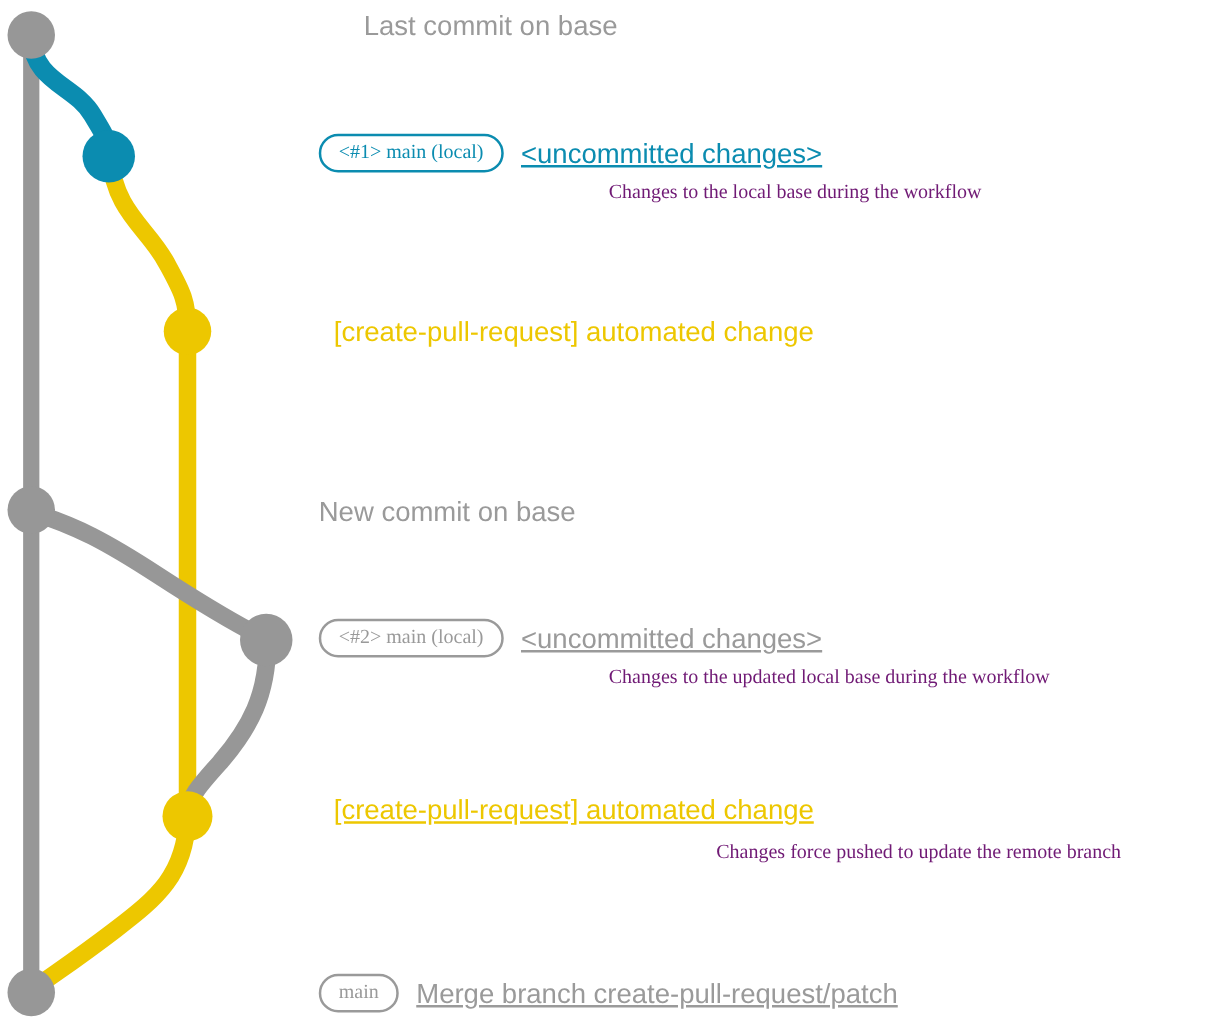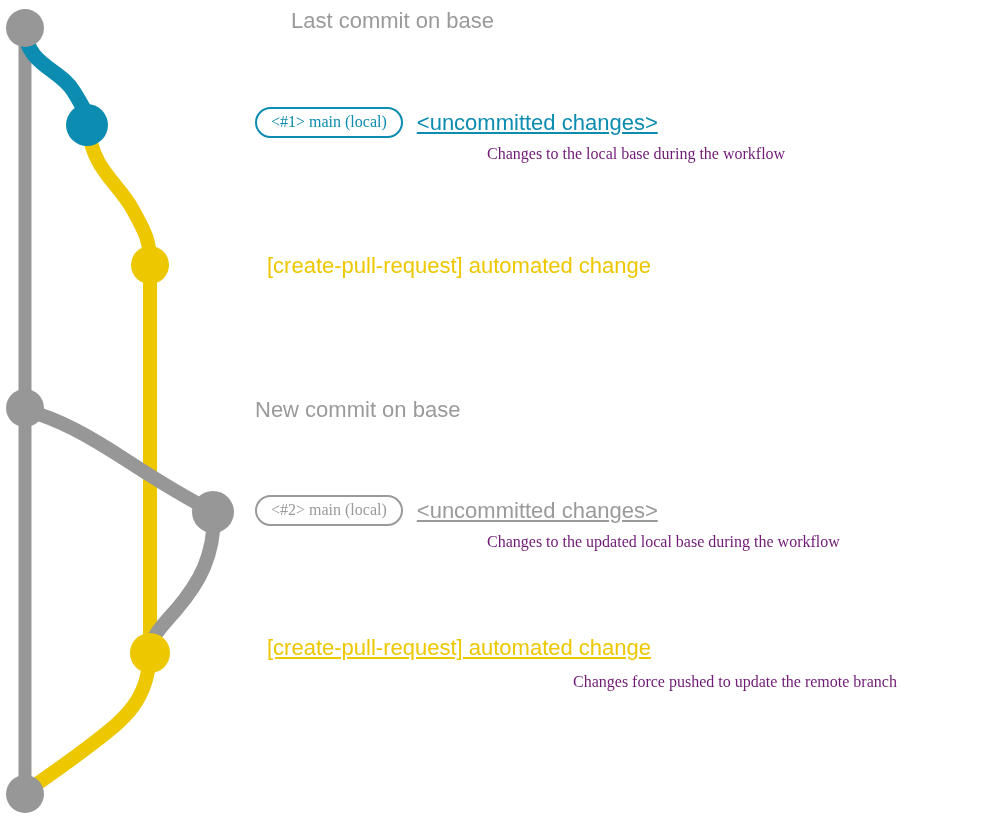--- a/index.html
+++ b/index.html
@@ -118,14 +118,18 @@
     <span class="badge c-gray">&lt;#2&gt; main (local)</span>
     <span class="commit-msg c-gray">&lt;uncommitted changes&gt;</span>
   </div>
   <div class="subtext" style="left:487px; top:533px;text-align:center;">Changes to the updated local base during the workflow</div>
 
   <div class="row" style="left:255px; top:635px;">
     <span class="commit-msg c-yellow">[create-pull-request] automated change</span>
   </div>
   <div class="subtext" style="left:573px; top:673px;">Changes force pushed to update the remote branch</div>
 
+  <div class="row" style="left:255px; top:779px;">
+    <span class="badge c-gray">main</span>
+    <span class="commit-msg c-gray">Merge branch create-pull-request/patch</span>
+  </div>
 
 </div>
 
 </body></html>

